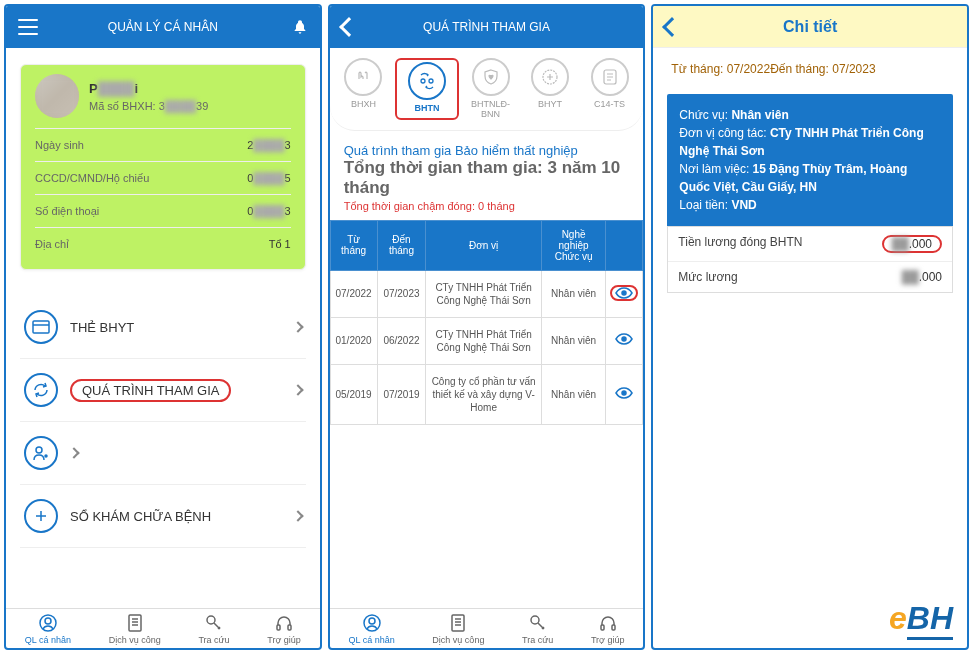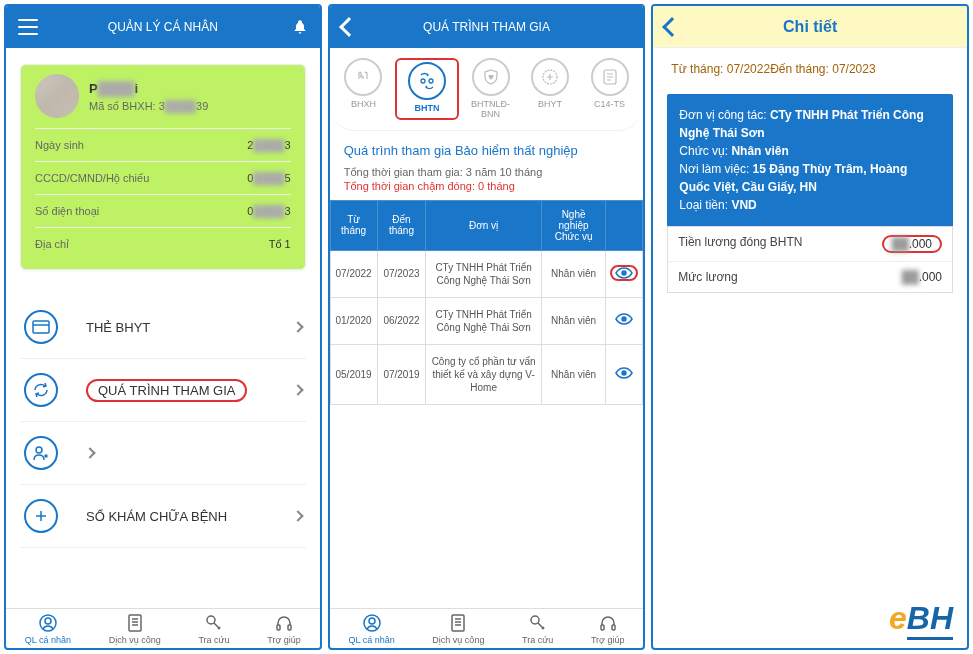--- a/index.html
+++ b/index.html
@@ -21,21 +21,21 @@
   .profile-top { display: flex; align-items: center; gap: 10px; padding-bottom: 10px; }
   .avatar { width: 44px; height: 44px; border-radius: 50%; background: linear-gradient(135deg,#d0c8b8 0%,#b8a890 50%,#c8b8a0 100%); position: relative; overflow: hidden;}
   .avatar::after { content: ''; position: absolute; width: 46px; height: 46px; background: rgba(200,200,200,0.5); filter: blur(3px); top: 0; left: 0;}
   .profile-name { font-weight: bold; font-size: 13px; color: #333; }
   .profile-id { font-size: 11px; color: #666; margin-top: 4px; }
   .blurred-text { filter: blur(2.5px); color: #aaa; }
   .profile-row { display: flex; justify-content: space-between; padding: 10px 0; border-top: 1px solid #eee; font-size: 11px; color: #666; }
   .profile-row .val { color: #333; }
 
   .menu-list { margin: 10px 14px 0 14px; }
-  .menu-item { display: flex; align-items: center; gap: 28px; padding: 14px 4px; border-bottom: 1px solid #eee; cursor: pointer; }
+  .menu-item { display: flex; align-items: center; gap: 12px; padding: 14px 4px; border-bottom: 1px solid #eee; cursor: pointer; }
   .menu-icon { width: 34px; height: 34px; border: 2px solid #1976c8; border-radius: 50%; display: flex; align-items: center; justify-content: center; color: #1976c8; font-size: 14px; }
   .menu-label { flex: 1; font-size: 13px; color: #333; }
   .menu-chevron { width: 8px; height: 8px; border-right: 2px solid #888; border-top: 2px solid #888; transform: rotate(45deg); }
   .highlight-red { display: inline-block; border: 2px solid #d33; border-radius: 14px; padding: 2px 10px; }
 
   .bottom-nav { height: 40px; border-top: 1px solid #ddd; display: flex; justify-content: space-around; align-items: center; margin-top: auto; }
   .nav-item { display: flex; flex-direction: column; align-items: center; gap: 2px; font-size: 9px; color: #666; cursor: pointer; }
   .nav-item.active { color: #1976c8; }
   .nav-icon { width: 20px; height: 20px; display: flex; align-items: center; justify-content: center; }
 
@@ -43,21 +43,21 @@
   .tab-row { display: flex; justify-content: space-around; padding: 10px 6px; gap: 4px; border-bottom: 1px solid #eee; border-radius: 25px; }
   .tab-item { display: flex; flex-direction: column; align-items: center; gap: 4px; flex: 1; cursor: pointer; }
   .tab-circle { width: 38px; height: 38px; border: 2px solid #ccc; border-radius: 50%; display: flex; align-items: center; justify-content: center; color: #bbb; }
   .tab-item.active .tab-circle { border-color: #1976c8; color: #1976c8; }
   .tab-label { font-size: 9px; color: #999; text-align: center; line-height: 1.1; }
   .tab-item.active .tab-label { color: #1976c8; font-weight: bold; }
   .tab-highlight { border: 2px solid #d33; border-radius: 6px; padding: 2px; }
 
   .participation-header { padding: 12px 14px 8px; }
   .participation-header .title { color: #1976c8; font-size: 13px; }
-  .participation-header .sub { font-size: 11px; color: #666; margin-top: 8px; }
+  .participation-header .sub { font-size: 17px; color: #666; margin-top: 0; font-weight: bold; }
   .participation-header .warn { font-size: 11px; color: #d33; margin-top: 2px; }
 
   .data-table { width: 100%; border-collapse: collapse; font-size: 10px; }
   .data-table th { background: #1976c8; color: #fff; padding: 8px 4px; font-weight: normal; border: 1px solid #4a90d0; }
   .data-table td { padding: 10px 4px; border: 1px solid #ddd; text-align: center; color: #555; line-height: 1.3; }
   .eye-highlight { border: 2px solid #d33; border-radius: 10px; padding: 0 3px; display: inline-flex; align-items: center; }
 
   
   .date-range { display: flex; justify-content: flex-start; padding: 14px 18px; font-size: 12px; color: #a16207; }
   .info-box { background: #1976c8; color: #fff; margin: 4px 14px 0; padding: 12px; font-size: 12px; line-height: 1.5; border-radius: 2px 2px 0 0; }
@@ -376,22 +376,22 @@
       </div>
       <span>Chi tiết</span>
     </div>
 
     <div class="date-range">
       <span><span>Từ tháng:</span> <span>07/2022</span></span>
       <span><span>Đến tháng:</span> <span>07/2023</span></span>
     </div>
 
     <div class="info-box">
+      <div><span>Chức vụ:</span> <span class="bold">Nhân viên</span></div>
       <div><span>Đơn vị công tác:</span> <span class="bold">CTy TNHH Phát Triển Công Nghệ Thái Sơn</span></div>
-      <div><span>Chức vụ:</span> <span class="bold">Nhân viên</span></div>
       <div><span>Nơi làm việc:</span> <span class="bold">15 Đặng Thùy Trâm, Hoàng Quốc Việt, Cầu Giấy, HN</span></div>
       <div><span>Loại tiền:</span> <span class="bold">VND</span></div>
     </div>
 
     <div class="salary-table">
       <div class="salary-row">
         <div class="salary-label">Tiền lương đóng BHTN</div>
         <div class="salary-val"><span class="val-highlight"><span class="val-blur">██</span><span>.000</span></span></div>
       </div>
       <div class="salary-row">

